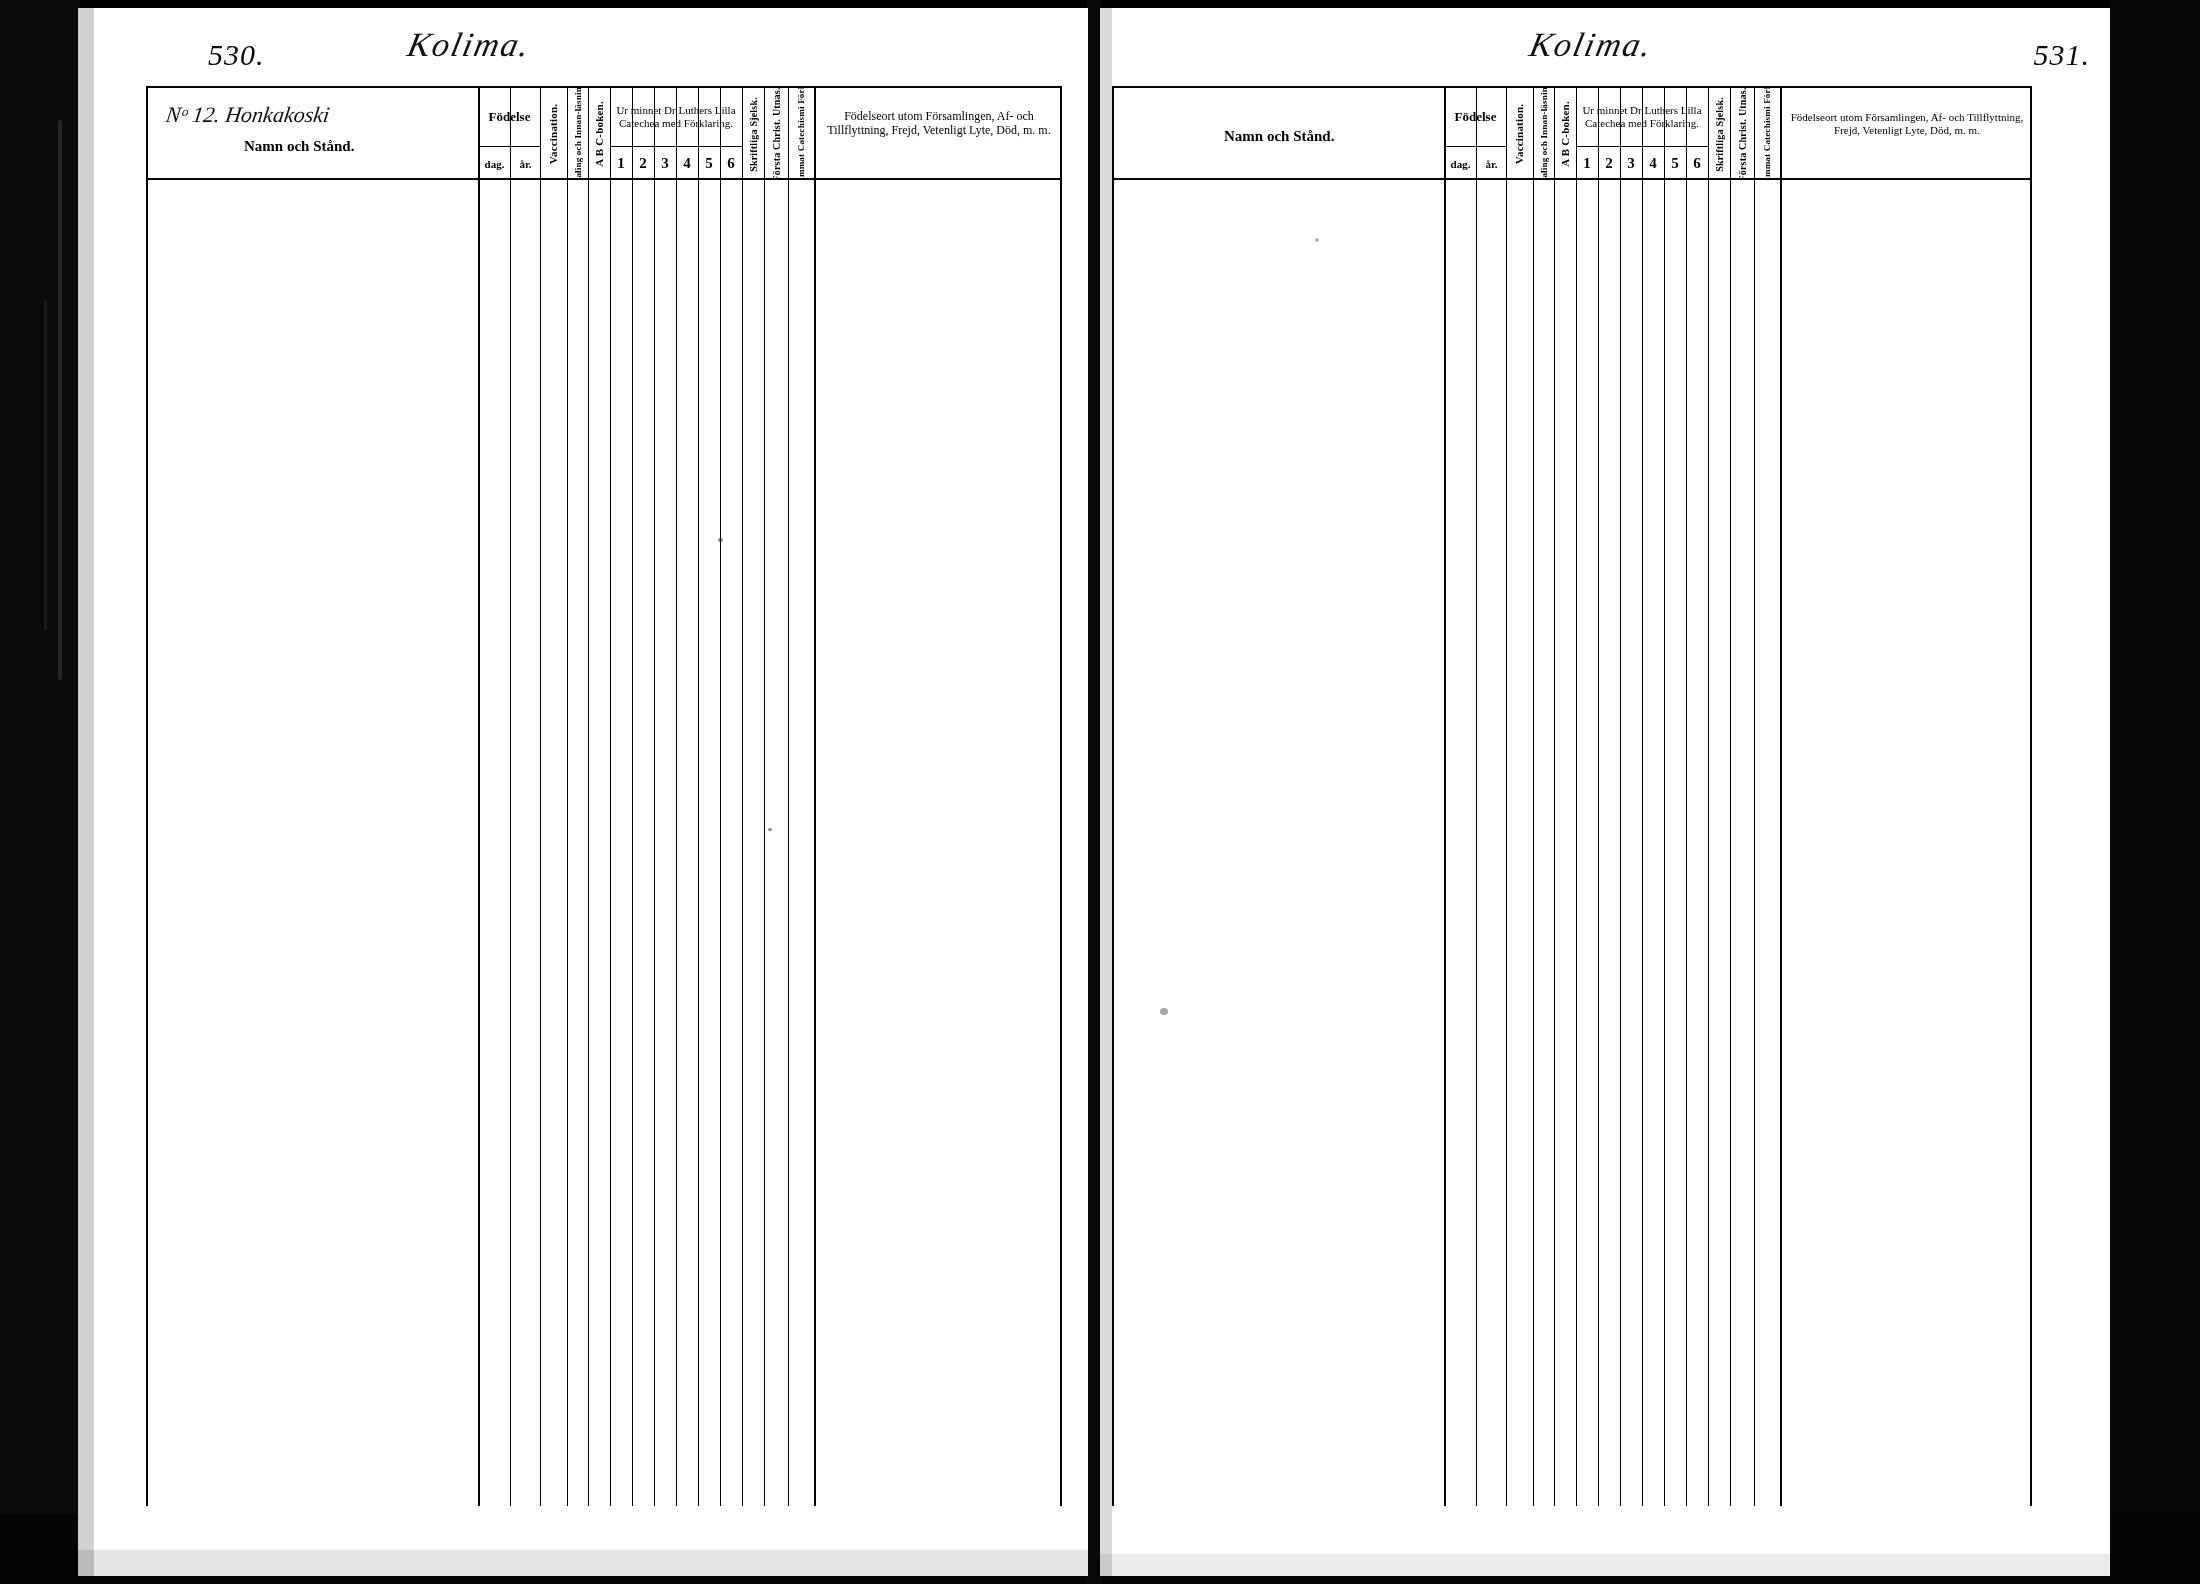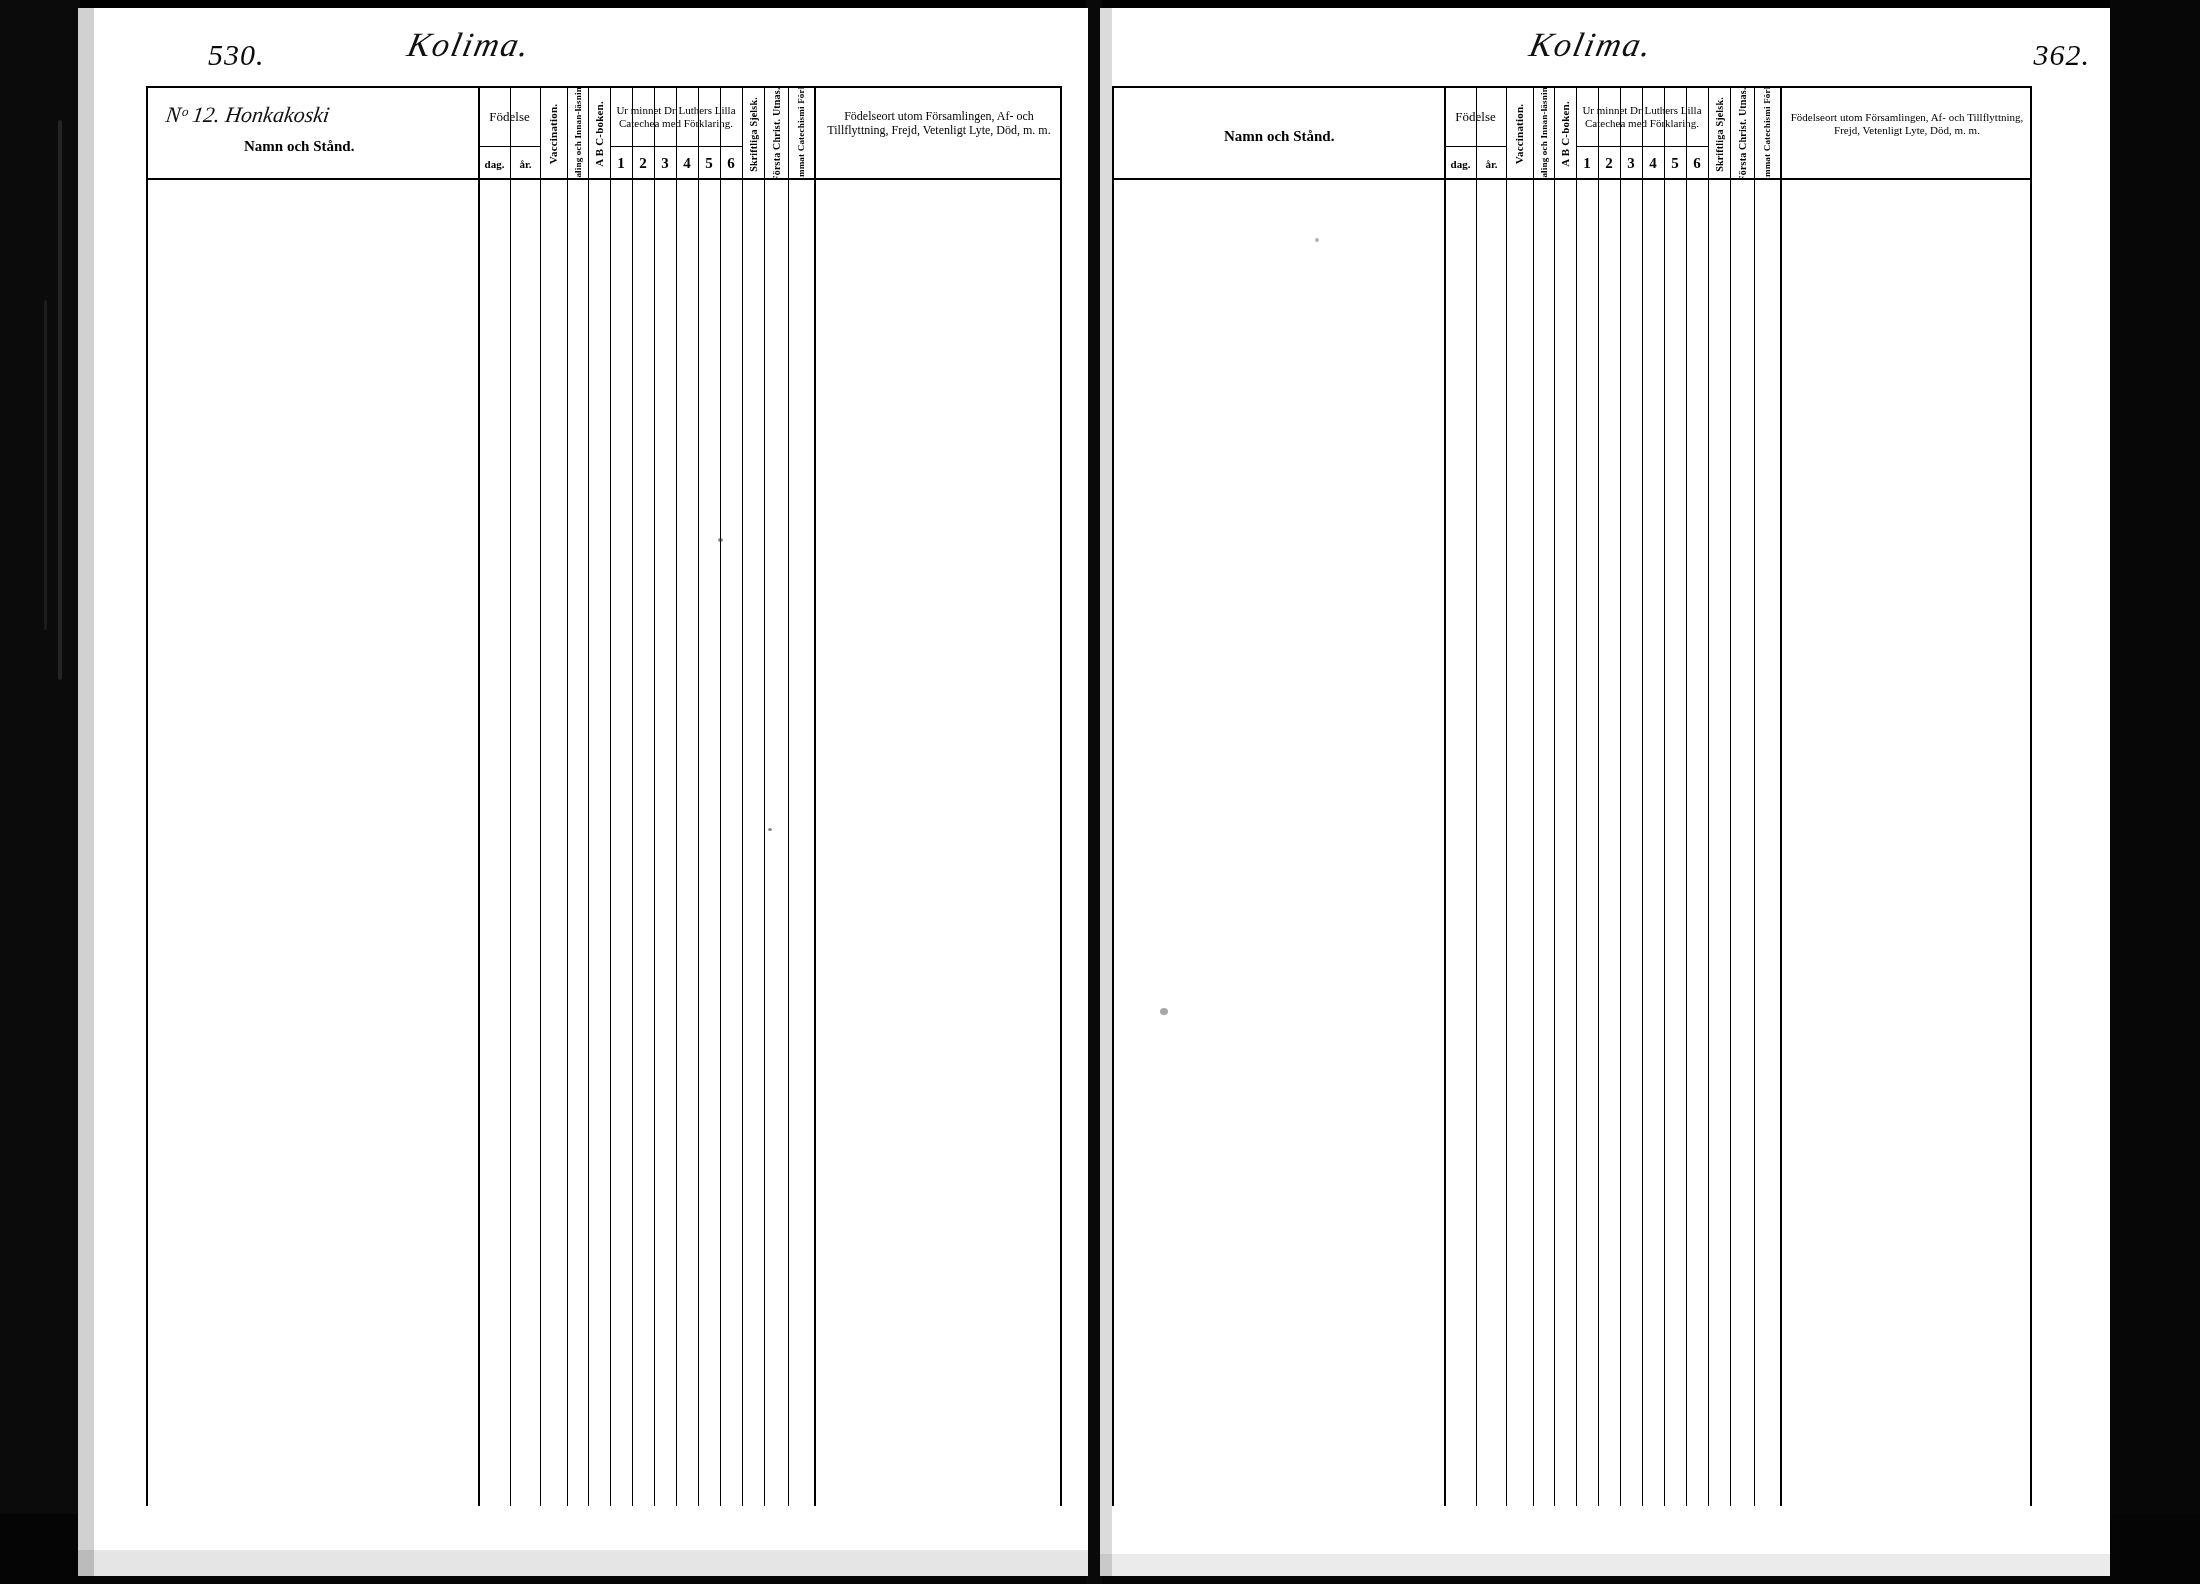--- a/index.html
+++ b/index.html
@@ -107,21 +107,21 @@
     height: 72px;
     display: flex;
     align-items: center;
     justify-content: center;
     text-align: center;
     font-family: "Liberation Serif", serif;
     color: #000;
     line-height: 1.15;
     overflow: hidden;
   }
-  .hcell.bold { font-weight: normal; }
+  .hcell.bold { font-weight: bold; }
 
   
   .vtext {
     position: absolute;
     top: 0;
     height: 92px;
     box-sizing: border-box;
     display: flex;
     align-items: center;
     justify-content: center;
@@ -290,21 +290,21 @@
 
     <div class="speck" style="left:640px;top:530px;width:5px;height:4px;"></div>
     <div class="speck" style="left:690px;top:820px;width:4px;height:3px;"></div>
   </div>
 
   <div class="leaf leaf-right">
 
     <div class="soil" style="left:0;top:0;width:12px;height:1568px;background:rgba(0,0,0,0.14);"></div>
     <div class="soil" style="left:0;bottom:0;width:1010px;height:22px;background:rgba(0,0,0,0.08);"></div>
 
-    <div class="folio folio-right">362.</div>
+    <div class="folio folio-right">531.</div>
     <div class="parish parish-right">Kolima.</div>
 
     <div class="tbl tbl-right">
 
       <div class="head-row"></div>
 
       <div class="vrule thick" style="left:330px;"></div>
       <div class="vrule" style="left:362px;"></div>
       <div class="vrule" style="left:392px;"></div>
       <div class="vrule" style="left:419px;"></div>

